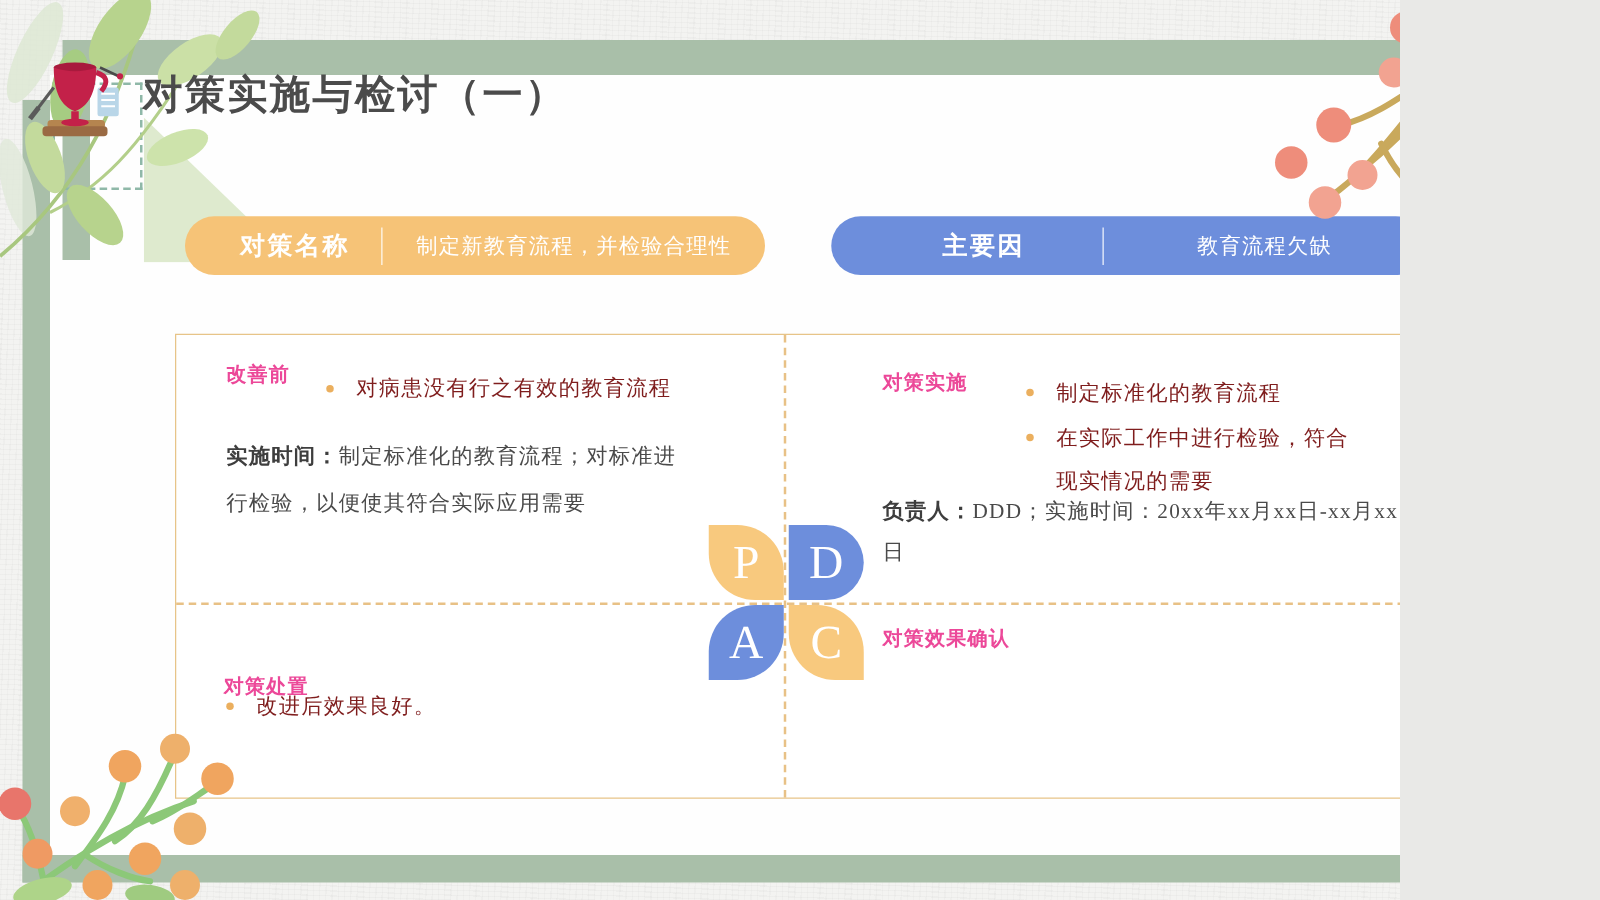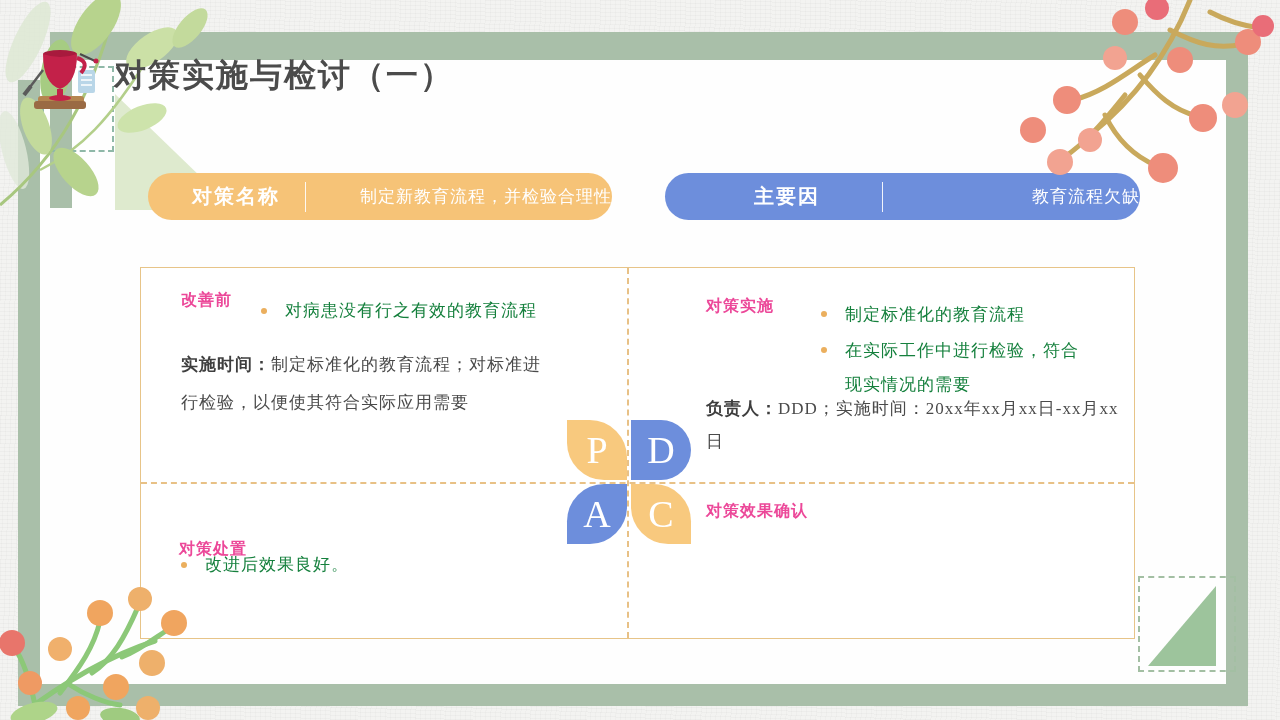--- a/index.html
+++ b/index.html
@@ -1,17 +1,17 @@
 <!DOCTYPE html>
 <html><head>
 <meta charset="utf-8">
 <style>
   html,body{margin:0;padding:0;background:#e9e9e7;}
   .stage{
-    position:relative;width:1280px;height:720px;overflow:hidden;
+    position:relative;width:1120px;height:720px;overflow:hidden;
     font-family:"Liberation Sans",sans-serif;
     background-color:#f3f3f1;
     background-image:
       repeating-linear-gradient(2deg, rgba(110,110,110,.045) 0 1px, transparent 1px 4px),
       repeating-linear-gradient(92deg, rgba(150,150,150,.05) 0 1px, transparent 1px 5px);
   }
   .inner-panel{position:absolute;left:40px;top:60px;width:1187px;height:624px;background:#fefefe;z-index:1;}
   
   .band{position:absolute;background:#a9bfa9;z-index:2;}
   .band-top{left:50px;top:32px;width:1198px;height:28px;}
@@ -38,31 +38,31 @@
     color:#4b4b4b;letter-spacing:2px;}
   
   .pill{position:absolute;top:173px;height:47px;border-radius:24px;display:flex;align-items:center;
     color:#ffffff;z-index:6;}
   .pill-orange{left:148px;width:464px;background:#f6c377;}
   .pill-blue{left:665px;width:475px;background:#6d8edc;}
   .pill-label{font-size:20px;font-weight:bold;text-align:center;letter-spacing:2px;}
   .pill-orange .pill-label{width:138px;margin-left:19px;}
   .pill-blue .pill-label{width:190px;margin-left:27px;}
   .pill-divider{width:1px;height:30px;background:rgba(255,255,255,.9);}
-  .pill-value{flex:1;text-align:right;font-size:17px;letter-spacing:1px;
+  .pill-value{flex:1;text-align:center;font-size:17px;letter-spacing:1px;
     font-family:"Liberation Serif",serif;}
   
   .matrix-box{position:absolute;left:140px;top:267px;width:993px;height:370px;background:#ffffff;
     border:1px solid #e7c488;z-index:6;}
   .div-v{position:absolute;left:486px;top:0;height:370px;border-left:2px dashed rgba(226,178,104,.8);}
   .div-h{position:absolute;left:0;top:214px;width:993px;border-top:2px dashed rgba(226,178,104,.8);}
   .q-heading{position:absolute;font-size:16px;font-weight:bold;color:#ec4899;letter-spacing:1px;}
   .bullet{display:flex;align-items:flex-start;}
   .dot{flex:0 0 6px;width:6px;height:6px;border-radius:50%;background:#ebaf5e;margin:13px 18px 0 0;}
-  .bt{font-size:17px;line-height:32px;color:#15803d;letter-spacing:1px;
+  .bt{font-size:17px;line-height:32px;color:#7f1d1d;letter-spacing:1px;
       font-family:"Liberation Serif",serif;}
   .para{position:absolute;font-size:17px;line-height:38px;color:#4a4a4a;letter-spacing:1px;
       font-family:"Liberation Serif",serif;}
   .para b{font-family:"Liberation Sans",sans-serif;color:#3e3e3e;letter-spacing:1px;}
   .pos-before-heading{left:40px;top:22px;}
   .pos-before-bullet{position:absolute;left:120px;top:27px;}
   .pos-before-para{left:40px;top:78px;width:372px;}
   .pos-impl-heading{left:565px;top:28px;}
   .pos-impl-bullets{position:absolute;left:680px;top:30px;width:270px;}
   .pos-impl-bullets .bullet{margin-bottom:2px;}

